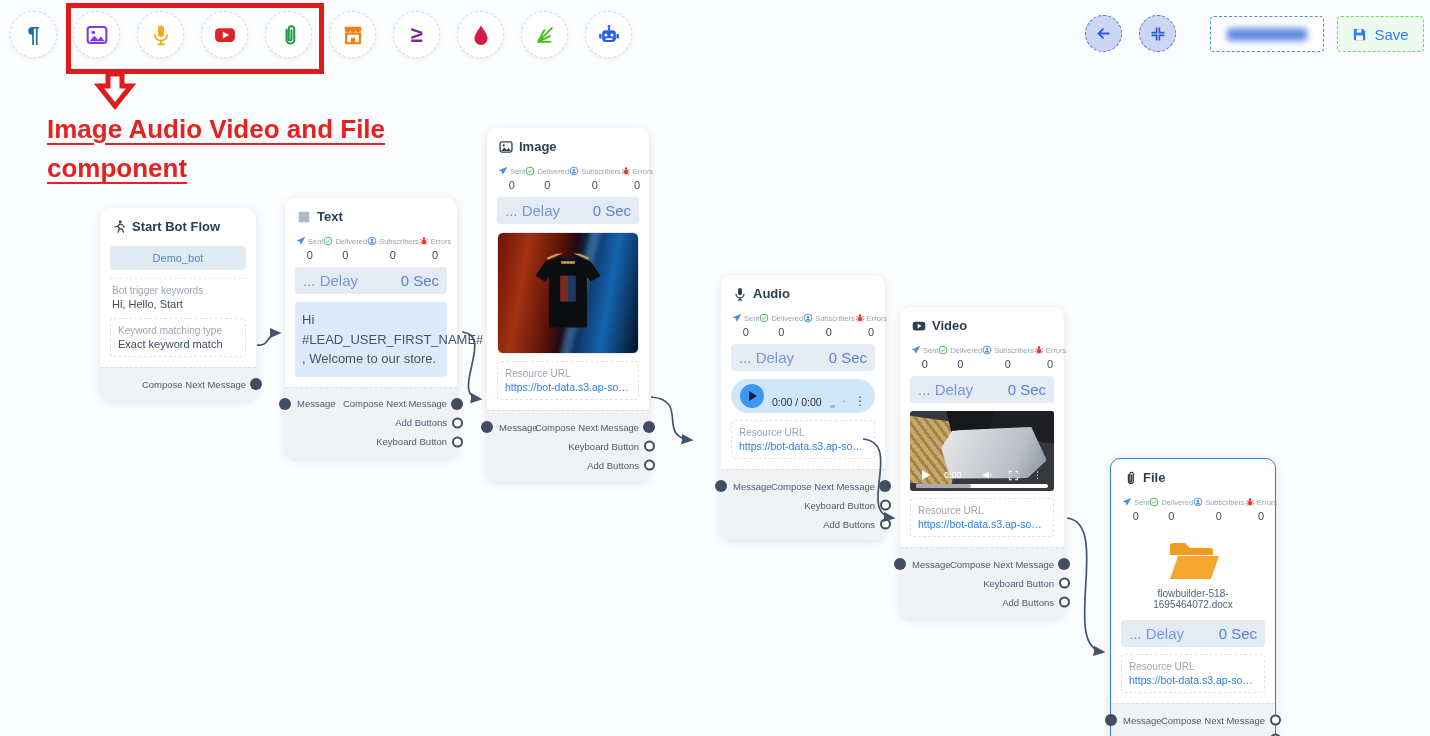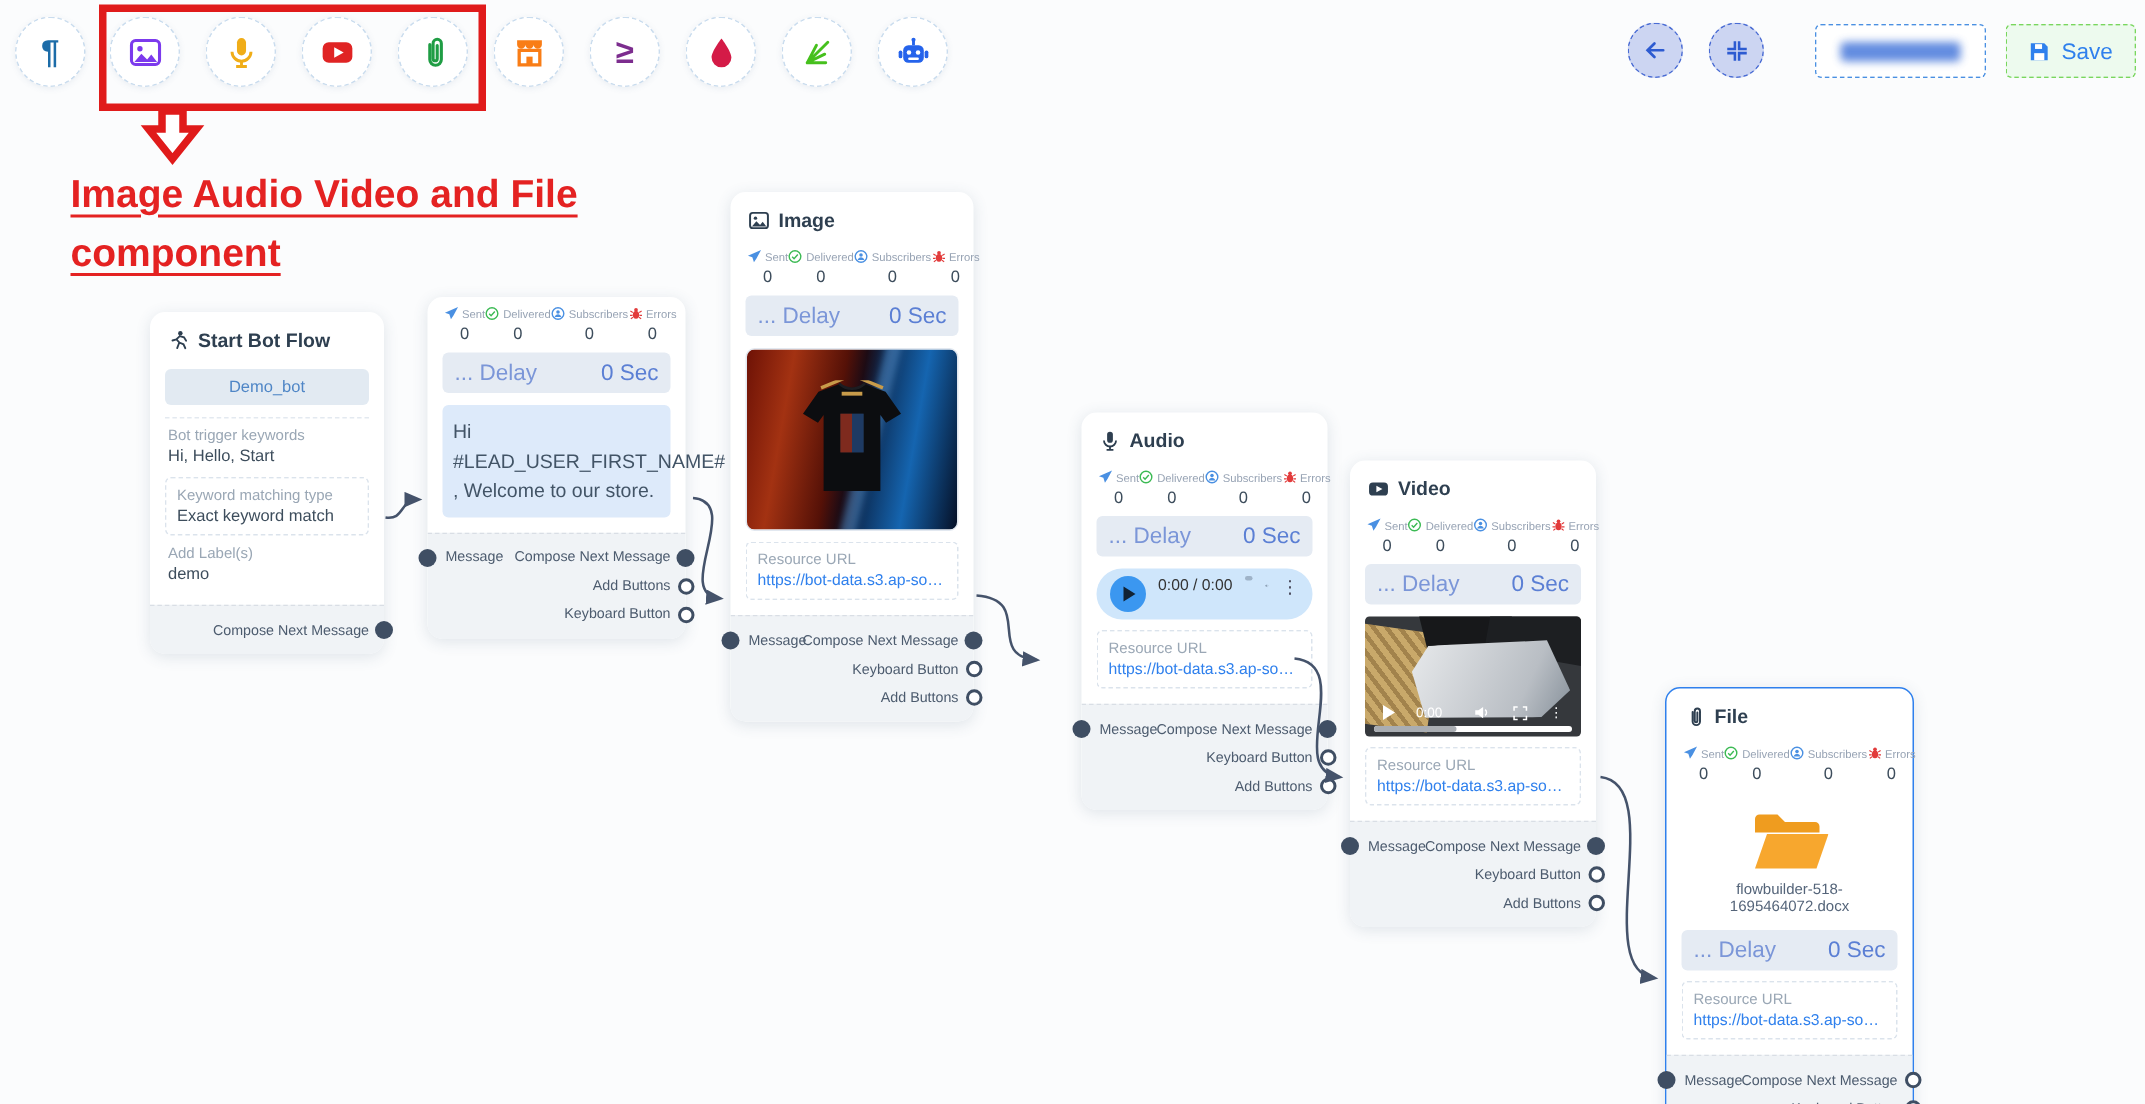--- a/index.html
+++ b/index.html
@@ -70,21 +70,21 @@
 
   
   .img-prev { position:relative; height:122px; margin-top:8px; border:1px solid #e2e8f0; border-radius:6px;
     overflow:hidden; background:
       linear-gradient(100deg,#6e1206 0%,#a33212 20%,#551107 42%,#1d0b14 50%,#0c2c55 58%,#1565b0 76%,#051026 100%); }
   .img-prev .streak { position:absolute; left:54%; top:-10%; width:10px; height:130%;
     background:rgba(120,190,255,.35); transform:rotate(14deg); filter:blur(2px); }
   .img-prev svg { position:absolute; left:50%; top:50%; transform:translate(-50%,-50%); }
 
   
-  .player { display:flex; align-items:flex-start; gap:8px; background:#cfe6fb; border-radius:17px;
+  .player { display:flex; align-items:flex-end; gap:8px; background:#cfe6fb; border-radius:17px;
     padding:5px 9px; margin-top:8px; }
   .play-circle { width:24px; height:24px; border-radius:50%; background:#3b97f0; flex:0 0 auto;
     display:flex; align-items:center; justify-content:center; cursor:pointer; }
   .tri { width:0; height:0; border-left:8px solid #123; border-top:5px solid transparent; border-bottom:5px solid transparent; margin-left:2px; }
   .ptime { font-size:10.5px; color:#333; white-space:nowrap; }
   .pdash { width:22px; height:3px; background:#9fb3c8; border-radius:2px; }
   .dots { font-size:12px; color:#445; cursor:pointer; }
 
   
   .vid-prev { position:relative; height:80px; margin-top:8px; border-radius:3px; overflow:hidden; background:#35383c; }
@@ -293,34 +293,36 @@
   <div class="nbody">
     <div class="pill">Demo_bot</div>
     <div class="fgroup">
       <div class="field-label">Bot trigger keywords</div>
       <div>Hi, Hello, Start</div>
     </div>
     <div class="dashed-box" style="margin-top:4px">
       <div class="field-label">Keyword matching type</div>
       <div>Exact keyword match</div>
     </div>
-    <div class="fgroup" style="border-top:none; padding-top:7px">
-      <div class="field-label">Add Label(s)</div>
-      <div>demo</div>
-    </div>
   </div>
   <div class="nfoot">
     <div class="frow">
         <span>Compose Next Message</span>
         <span class="port out filled"></span>
       </div>
   </div>
 </div>
 
 <div class="node" style="left:285px; top:198px; width:172px;">
+  <div class="nhead">
+      <svg viewBox="0 0 16 16">
+        <rect x="2" y="2" width="12" height="12" rx="1.5" fill="#aeb9c4"></rect>
+      </svg>
+      <span>Text</span>
+    </div>
   <div class="nbody">
     <div class="stats">
       <div class="st">
           <div class="st-top">
             <svg>
               <use href="#i-sent"></use>
             </svg>
             <span>Sent</span>
           </div>
           <div class="st-val">0</div>

